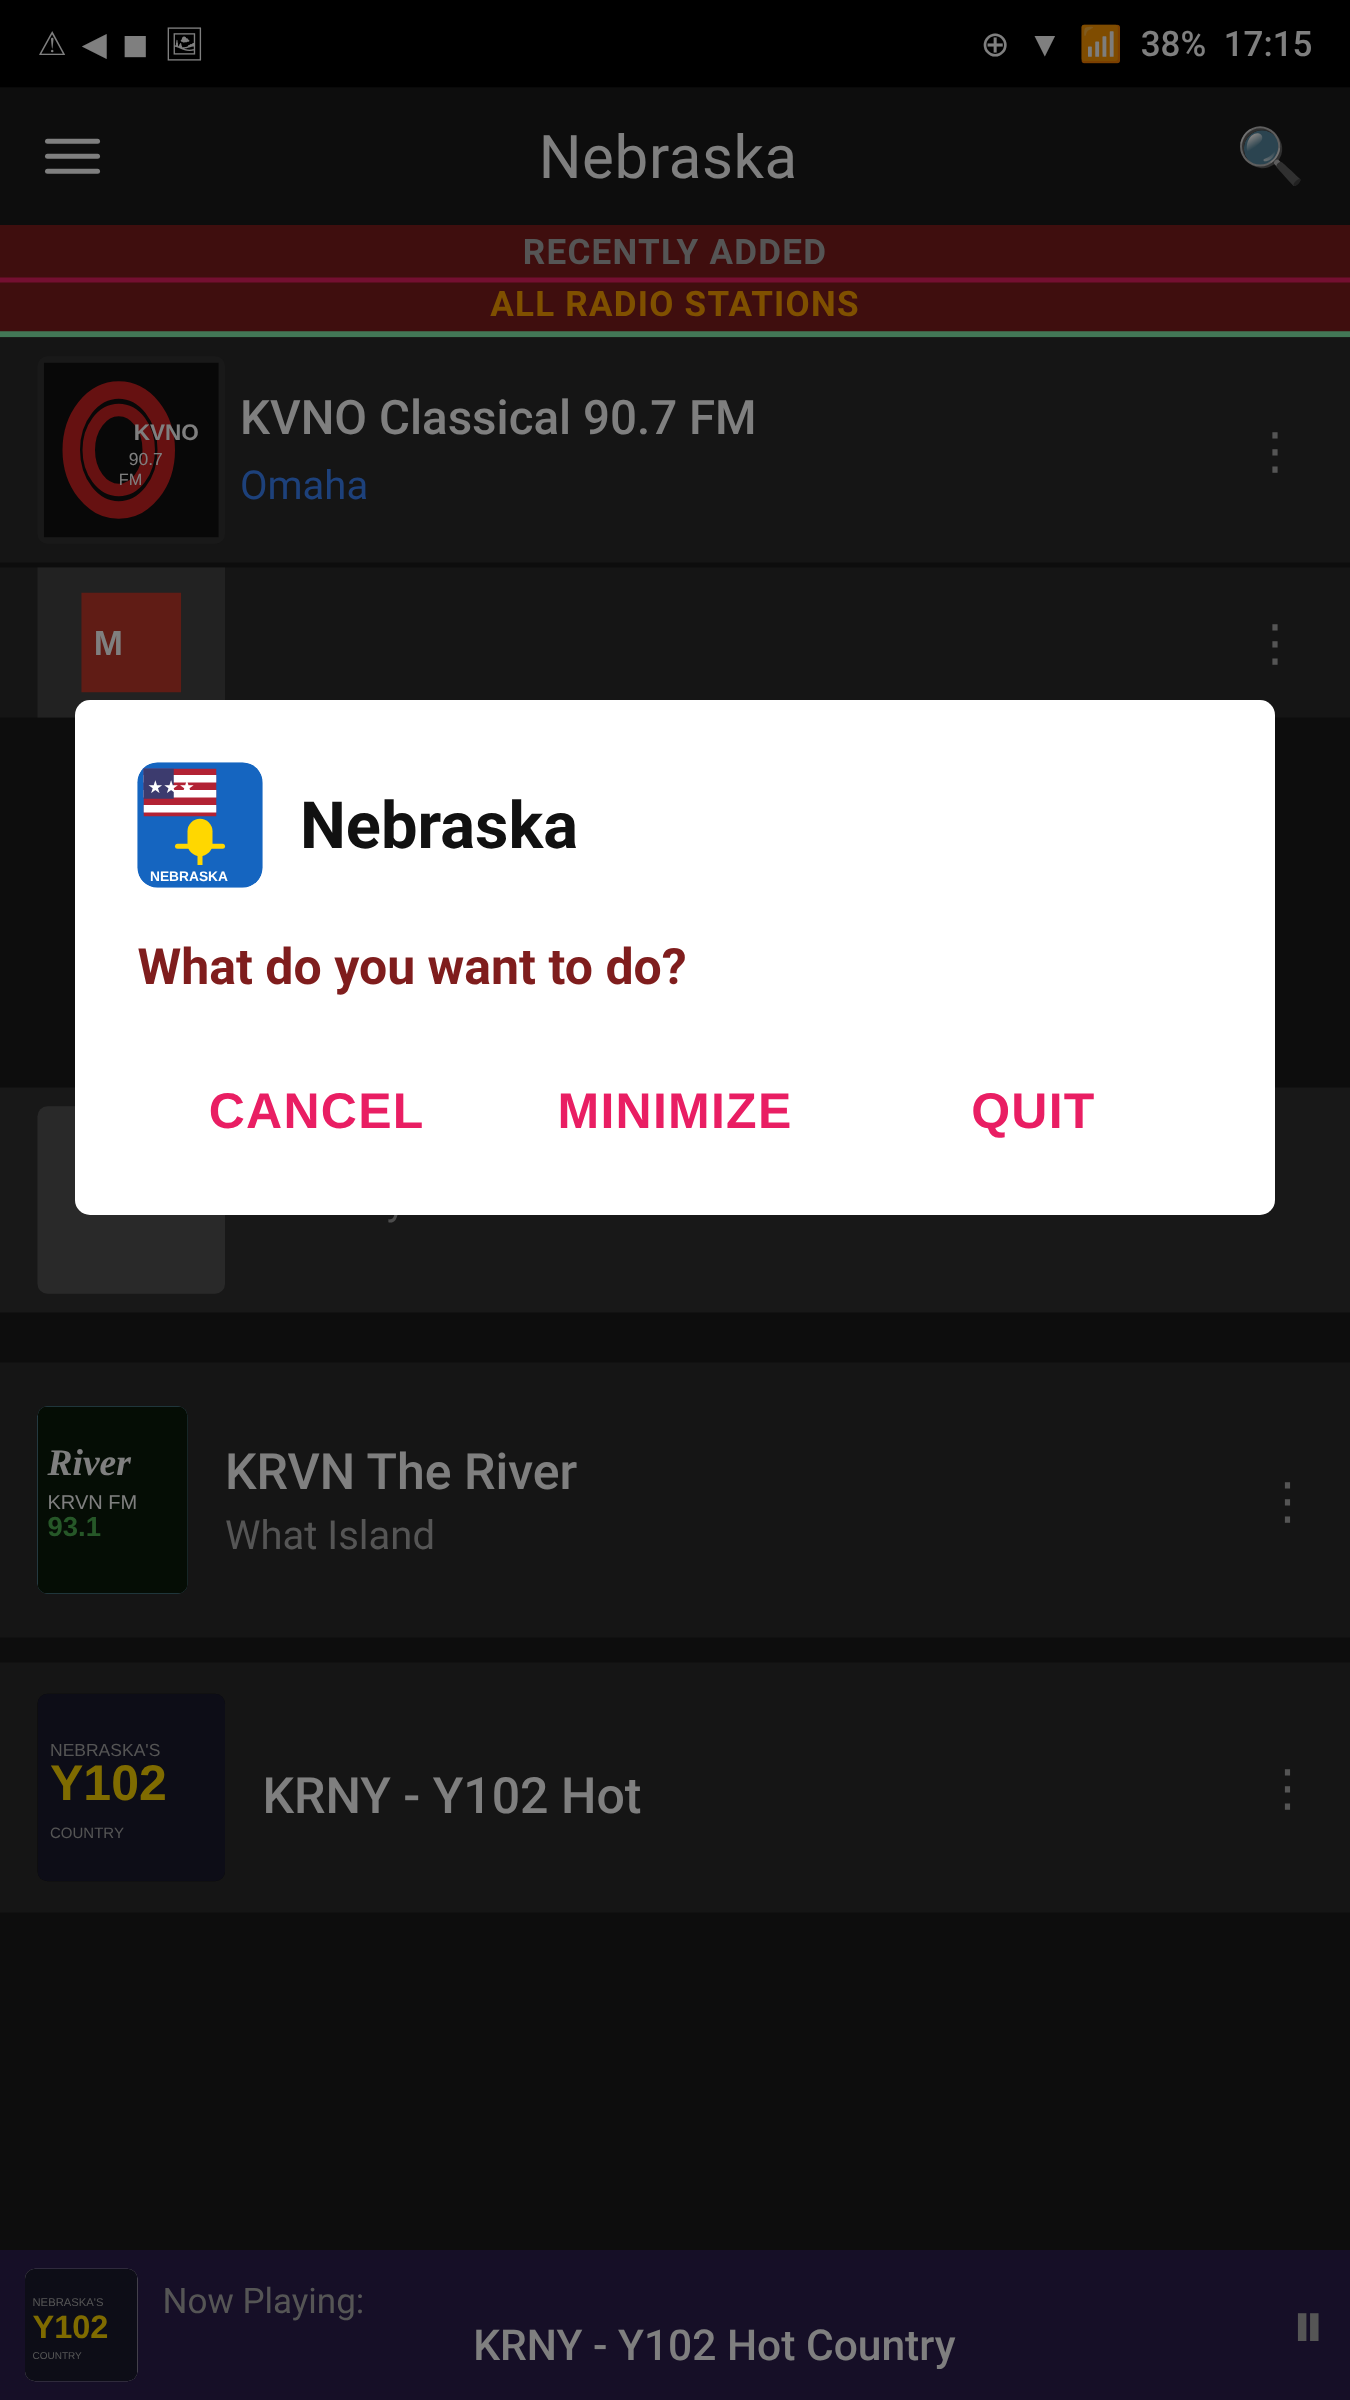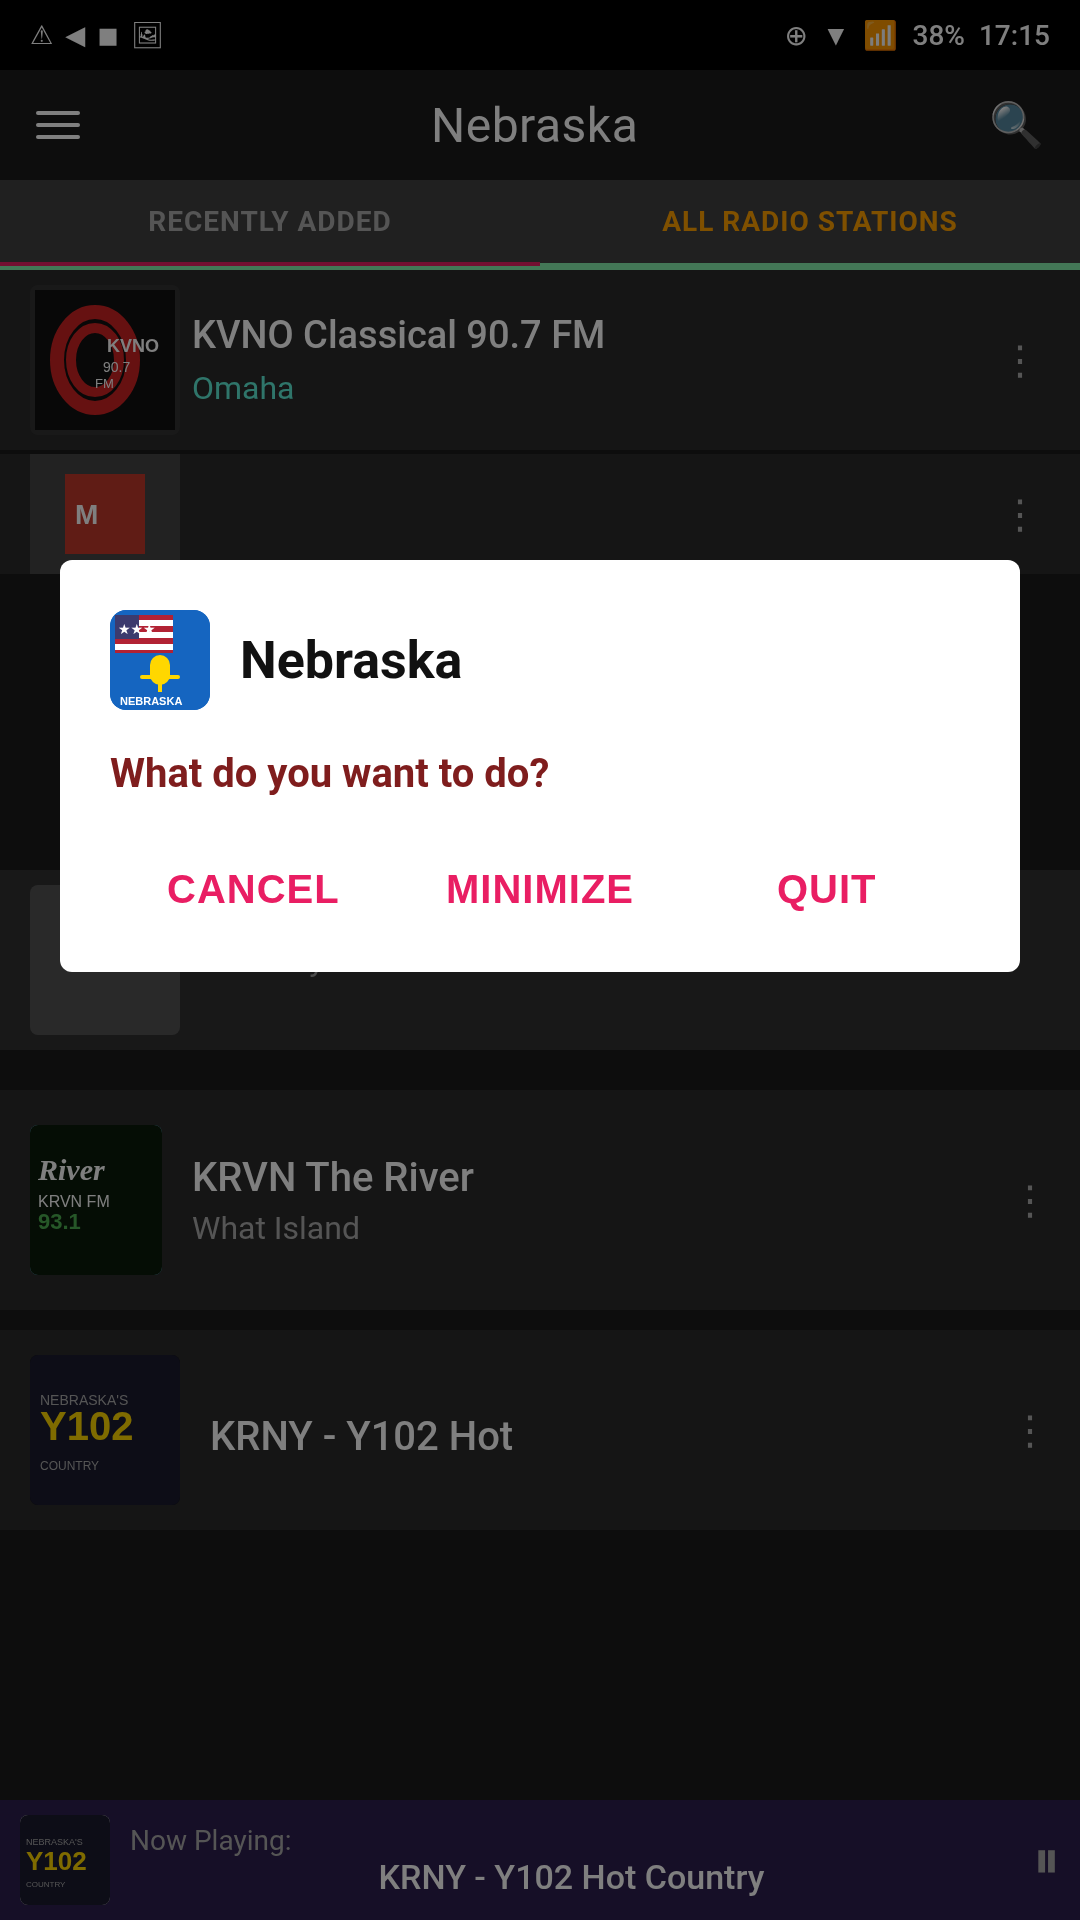--- a/index.html
+++ b/index.html
@@ -61,23 +61,24 @@
     .app-bar-icon {
       color: #fff;
       font-size: 44px;
       cursor: pointer;
     }
 
     
     .tabs {
       width: 100%;
       height: 90px;
-      background: #404040;
-      display: flex;
-      border-bottom: 7px solid #86efac;
+      background: #7f1d1d;
+      display: flex;
+      border-bottom: 5px solid #86efac;
+      flex-direction: column;
     }
     .tab {
       flex: 1;
       display: flex;
       align-items: center;
       justify-content: center;
       font-size: 28px;
       font-weight: 700;
       letter-spacing: 1px;
       cursor: pointer;
@@ -129,21 +130,21 @@
     .station-info {
       flex: 1;
     }
     .station-name {
       color: #fff;
       font-size: 38px;
       font-weight: 500;
       line-height: 1.2;
     }
     .station-city {
-      color: #5eead4;
+      color: #3b82f6;
       font-size: 32px;
       margin-top: 10px;
     }
     .station-menu-icon {
       color: #aaa;
       font-size: 40px;
       cursor: pointer;
       padding: 10px;
     }
 
@@ -382,21 +383,21 @@
   </div>
   <div class="dialog-message">What do you want to do?</div>
   <div class="dialog-actions">
     <button class="dialog-btn">CANCEL</button>
     <button class="dialog-btn">MINIMIZE</button>
     <button class="dialog-btn">QUIT</button>
   </div>
 </div>
 
 <div style="position:absolute; top:1090px; left:0; right:0; height:220px; background:#2a2a2a; display:flex; align-items:center; padding:0 30px; gap:30px; z-index:3;">
-  <div style="width:132px;height:150px;border-radius:8px;background:#7dd3fc;flex-shrink:0;overflow:hidden;">
+  <div style="width:120px;height:150px;border-radius:8px;background:#7dd3fc;flex-shrink:0;overflow:hidden;">
     <svg width="150" height="150" viewBox="0 0 150 150">
       <rect width="150" height="150" fill="#0a1a0a"></rect>
 
       <text x="8" y="55" font-size="30" fill="#fff" font-style="italic" font-family="serif" font-weight="bold">River</text>
       <text x="8" y="82" font-size="16" fill="#fff" font-family="Arial">KRVN FM</text>
       <text x="8" y="104" font-size="22" fill="#4CAF50" font-family="Arial" font-weight="bold">93.1</text>
     </svg>
   </div>
   <div style="flex:1;">
     <div style="color:#fff;font-size:40px;font-weight:500;">KRVN The River</div>

